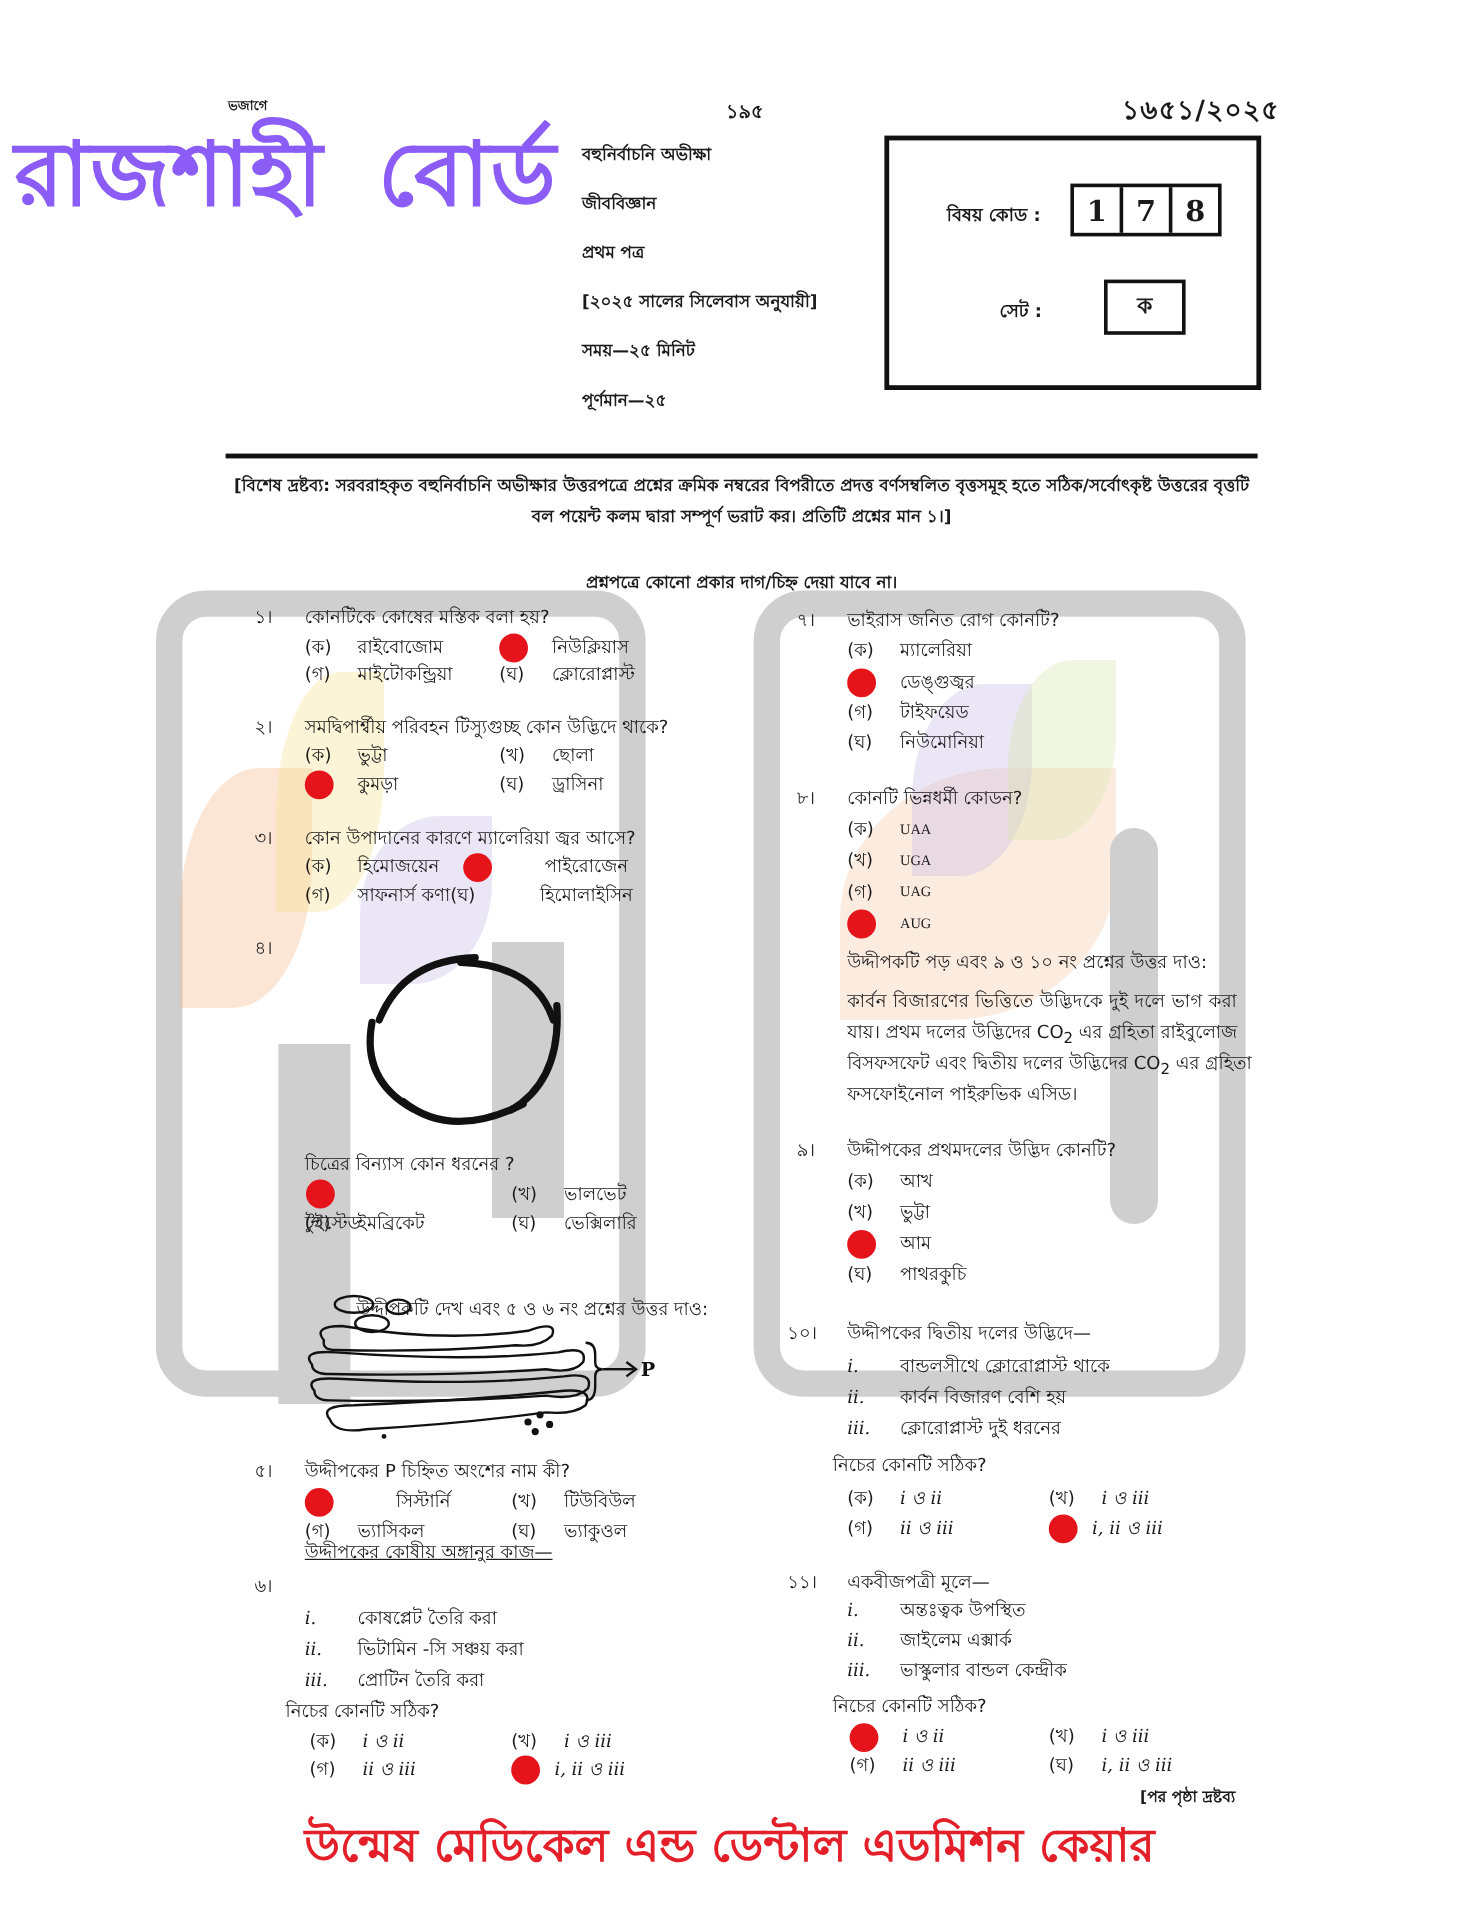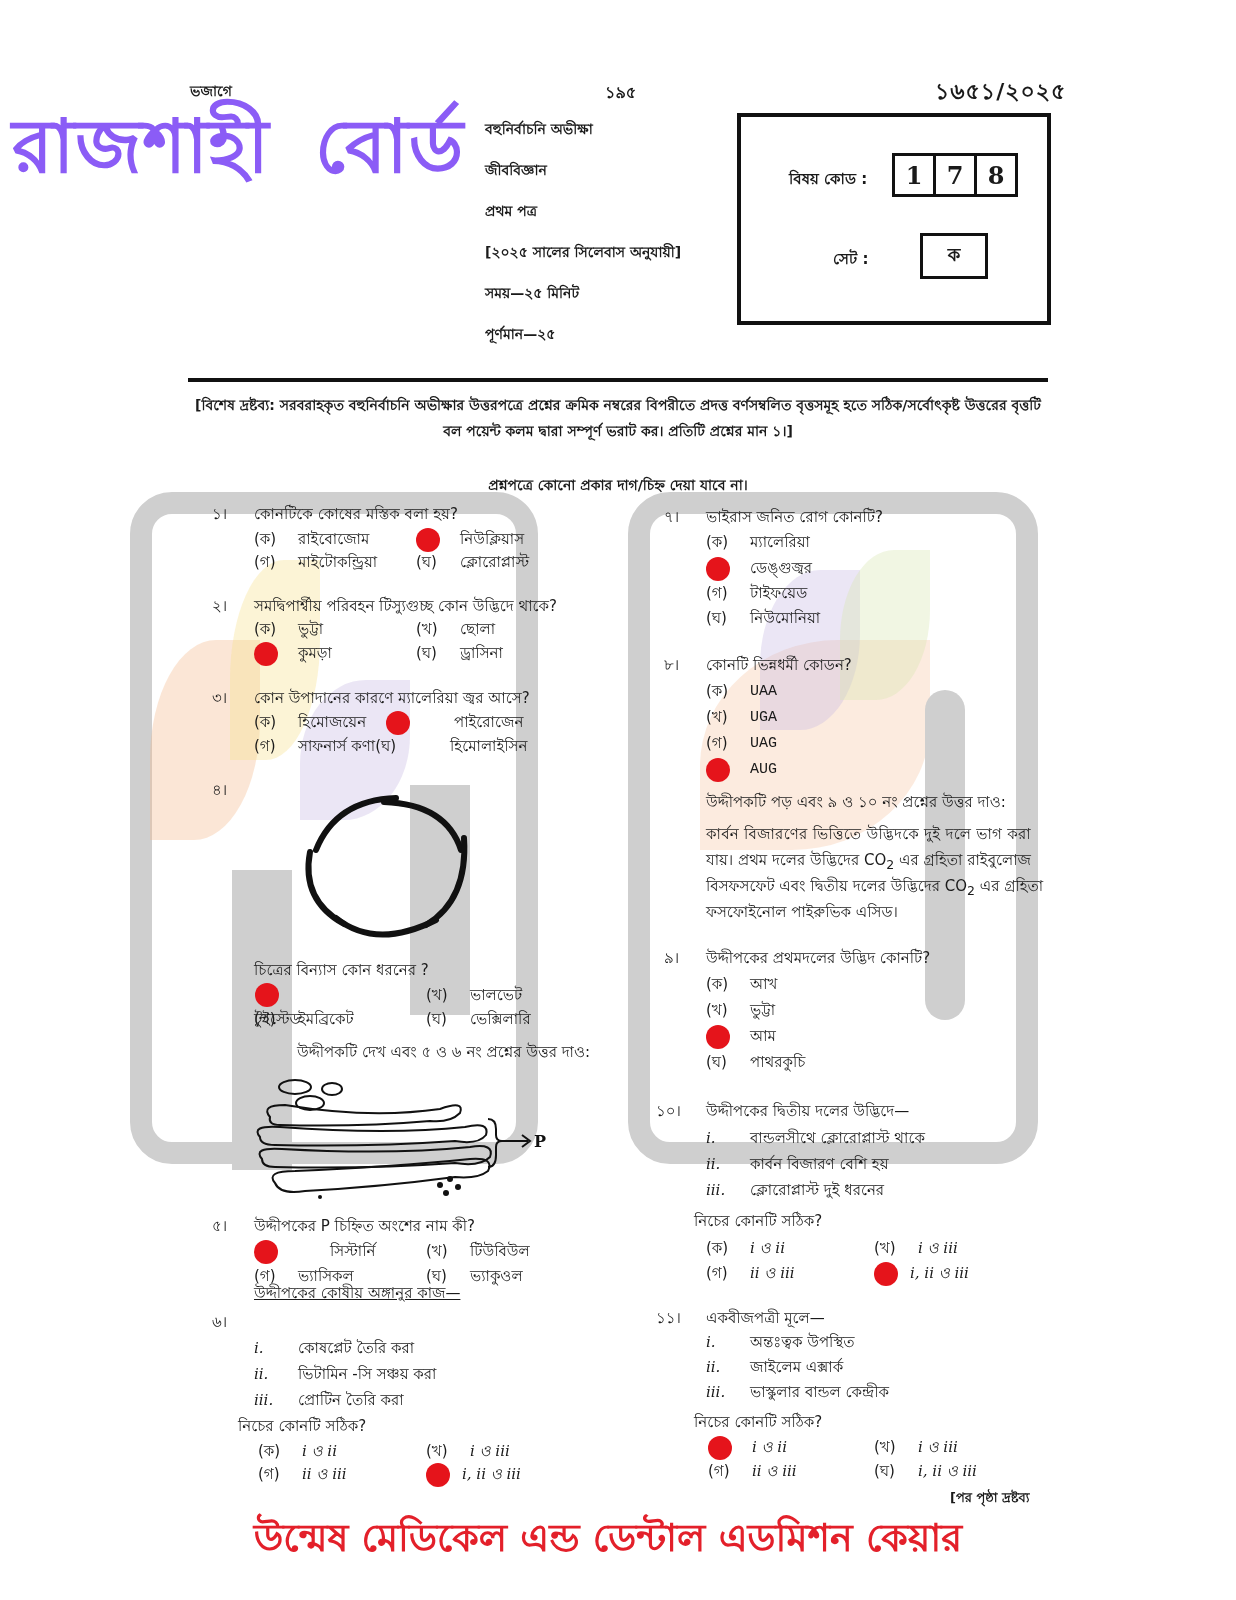--- a/index.html
+++ b/index.html
@@ -3,21 +3,21 @@
 <meta charset="utf-8">
 <style>
   html, body { margin: 0; padding: 0; background: #ffffff; }
   body {
     width: 1236px; height: 1600px; position: relative; overflow: hidden;
     font-family: "DejaVu Sans", sans-serif; color: #1a1a1a;
   }
   .abs { position: absolute; }
 
   
-  .hdr-left-small { left: 190px; top: 80px; font-size: 14px; font-weight: bold; }
+  .hdr-left-small { left: 190px; top: 80px; font-size: 11px; font-weight: bold; }
   .hdr-page-no { left: 605px; top: 80px; font-size: 16px; font-weight: bold; }
   .hdr-exam-code { left: 935px; top: 74px; font-size: 22px; font-weight: bold; letter-spacing: 1px; }
   .board-title {
     left: 12px; top: 112px; font-size: 74px; font-weight: bold; color: #8b5cf6;
     letter-spacing: 1px; line-height: 1.1; font-family: Liberation Mono, monospace;
   }
   .meta-list { left: 485px; top: 122px; font-size: 14px; font-weight: bold; line-height: 1; }
   .meta-list div { height: 41px; }
 
   .code-box {
@@ -57,21 +57,21 @@
   .q { font-size: 15px; line-height: 25px; }
   .q .num { position: absolute; font-weight: normal; }
   .q .stem { position: absolute; }
   .opt { position: absolute; display: flex; align-items: center; }
   .opt .lbl { width: 44px; display: inline-block; }
   .bubble {
     width: 24px; height: 24px; border-radius: 50%; background: #e5141b; display: inline-block;
     margin-right: 20px;
   }
   .roman { font-style: italic; font-family: "DejaVu Serif", serif; width: 44px; display: inline-block; }
-  .latin { font-family: Liberation Mono, monospace; font-size: 15px; }
+  .latin { font-family: Liberation Serif, serif; font-size: 12px; }
   .ital { font-style: italic; font-family: "DejaVu Serif", serif; }
 
   .footer-next { left: 950px; top: 1488px; font-size: 13px; font-weight: bold; }
   .footer-brand {
     left: 198px; top: 1508px; width: 820px; text-align: center;
     font-size: 38px; font-weight: bold; color: #e3202a; font-family: "DejaVu Serif", serif;
   }
 </style>
 </head>
 <body>
@@ -202,21 +202,21 @@
   <div class="opt" style="left:254px;top:1007px;">
       <span class="lbl">(গ)</span>
       <span>ইমব্রিকেট</span>
     </div>
   <div class="opt" style="left:426px;top:1007px;">
       <span class="lbl">(ঘ)</span>
       <span>ভেক্সিলারি</span>
     </div>
 </div>
 
-<div class="abs q" style="left:254px;top:1040px;margin-left:43px;">উদ্দীপকটি দেখ এবং ৫ ও ৬ নং প্রশ্নের উত্তর দাও:</div>
+<div class="abs q" style="left:254px;top:1079px;margin-left:43px;">উদ্দীপকটি দেখ এবং ৫ ও ৬ নং প্রশ্নের উত্তর দাও:</div>
 
 <svg class="abs" style="left:250px;top:1075px;" width="310" height="130" viewBox="0 0 310 130">
   <ellipse cx="45" cy="12" rx="16" ry="7" fill="none" stroke="#111" stroke-width="2"></ellipse>
   <ellipse cx="82" cy="14" rx="10" ry="6" fill="none" stroke="#111" stroke-width="2"></ellipse>
   <ellipse cx="60" cy="28" rx="14" ry="7" fill="none" stroke="#111" stroke-width="2"></ellipse>
   <path d="M20 42 Q10 30 35 30 Q120 44 190 34 Q215 25 210 38 Q200 48 180 46 Q110 52 30 50 Q18 50 20 42Z" fill="none" stroke="#111" stroke-width="2"></path>
   <path d="M10 62 Q0 50 30 52 Q140 60 215 52 Q240 46 236 60 Q228 70 205 66 Q120 72 25 70 Q10 70 10 62Z" fill="none" stroke="#111" stroke-width="2"></path>
   <path d="M12 84 Q2 72 32 74 Q140 80 220 72 Q245 68 240 82 Q230 92 205 88 Q120 94 25 92 Q12 92 12 84Z" fill="none" stroke="#111" stroke-width="2"></path>
   <path d="M25 108 Q15 96 45 96 Q140 92 220 84 Q245 82 238 96 Q228 104 205 102 Q130 112 55 116 Q30 120 25 108Z" fill="none" stroke="#111" stroke-width="2"></path>
   <circle cx="190" cy="110" r="3" fill="#111"></circle>

